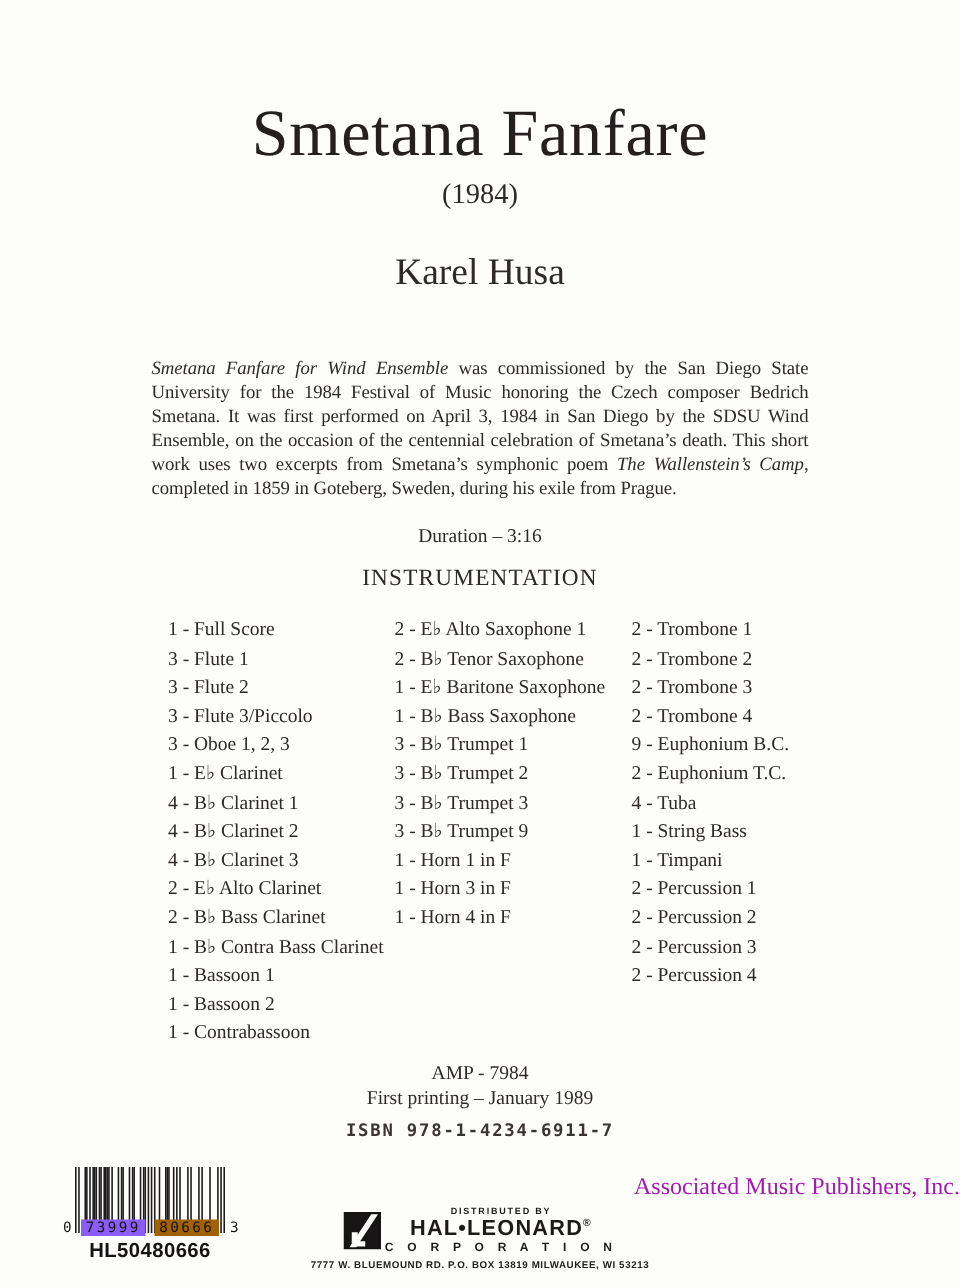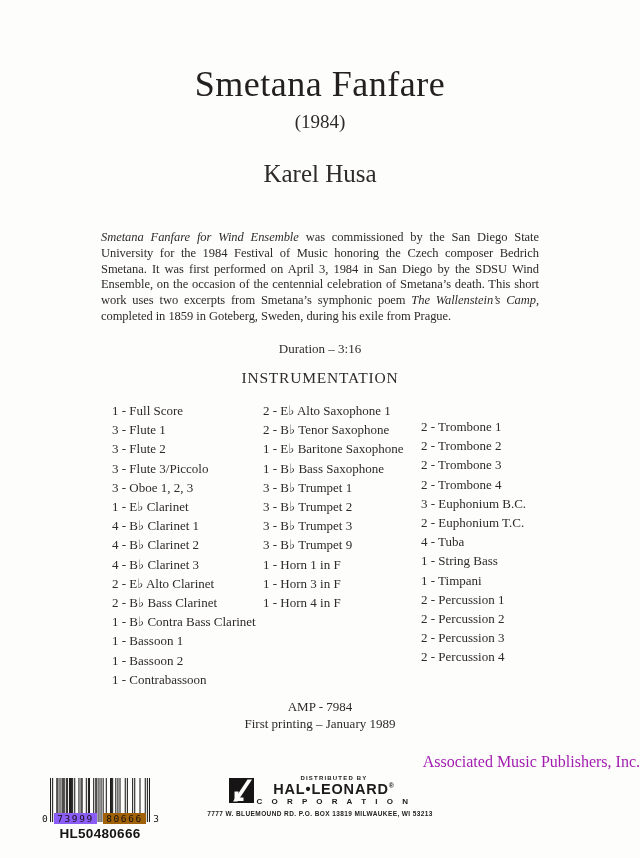--- a/index.html
+++ b/index.html
@@ -9,21 +9,21 @@
     margin:0 auto;
     background:#fdfdfc;
     color:#2e2a29;
     font-family:"Liberation Serif", serif;
     overflow:hidden;
   }
   .center { text-align:center; }
 
   .title {
     margin:0; padding-top:66px;
-    font-size:36px; line-height:1.05; font-weight:normal;
+    font-size:44px; line-height:1.05; font-weight:normal;
     color:#242021; letter-spacing:0.5px;
   }
   .year { margin-top:7px; font-size:19px; }
   .composer { margin-top:27px; font-size:25px; }
 
   .description {
     width:438px; margin:42px auto 0;
     font-size:12.5px; line-height:1.27;
     text-align:justify; letter-spacing:-0.05px;
   }
@@ -35,21 +35,21 @@
     margin-top:12px; font-size:15.5px; letter-spacing:0.8px;
     font-weight:normal;
   }
 
   .columns {
     display:flex; margin:14px 0 0 112px;
     font-size:13px; line-height:19.2px; white-space:nowrap;
   }
   .col-1 { width:151px; }
   .col-2 { width:158px; }
-  .col-3 { width:150px;margin-top:16px; }
+  .col-3 { width:150px; }
 
   .catalog { margin-top:9px; font-size:13px; line-height:17px; }
   .isbn {
     margin-top:5px;
     font-family:"DejaVu Sans Mono", monospace;
     font-weight:bold; font-size:11.5px; letter-spacing:1.2px;
     color:#3a3534;
   }
 
   .publisher-name { margin-top:21px; font-size:16px; color:#a21caf;text-align:right; }
@@ -134,35 +134,36 @@
         <div>3 - B♭ Trumpet 9</div>
         <div>1 - Horn 1 in F</div>
         <div>1 - Horn 3 in F</div>
         <div>1 - Horn 4 in F</div>
       </div>
     <div class="col-3">
         <div>2 - Trombone 1</div>
         <div>2 - Trombone 2</div>
         <div>2 - Trombone 3</div>
         <div>2 - Trombone 4</div>
-        <div>3 - Euphonium B.C.</div>
+        <div>9 - Euphonium B.C.</div>
         <div>2 - Euphonium T.C.</div>
         <div>4 - Tuba</div>
         <div>1 - String Bass</div>
         <div>1 - Timpani</div>
         <div>2 - Percussion 1</div>
         <div>2 - Percussion 2</div>
         <div>2 - Percussion 3</div>
         <div>2 - Percussion 4</div>
       </div>
   </div>
 
   <div class="catalog center">
     <div>AMP - 7984</div>
     <div>First printing – January 1989</div>
+    <div class="isbn">ISBN 978-1-4234-6911-7</div>
   </div>
 
   <div class="publisher-name center">Associated Music Publishers, Inc.</div>
 
   <div class="distributor">
     <div class="dist-row">
       <svg class="hl-logo-box" viewBox="0 0 25 25">
         <rect x="0" y="0" width="25" height="25" fill="#161414"></rect>
         <path d="M18.5 1.5 L23 1.5 L8.5 23.5 L4 23.5 Z" fill="#fdfdfc"></path>
         <path d="M5.5 13.5 L9.5 13.5 L9.5 19.5 L14.5 19.5 L14.5 23 L5.5 23 Z" fill="#fdfdfc"></path>

